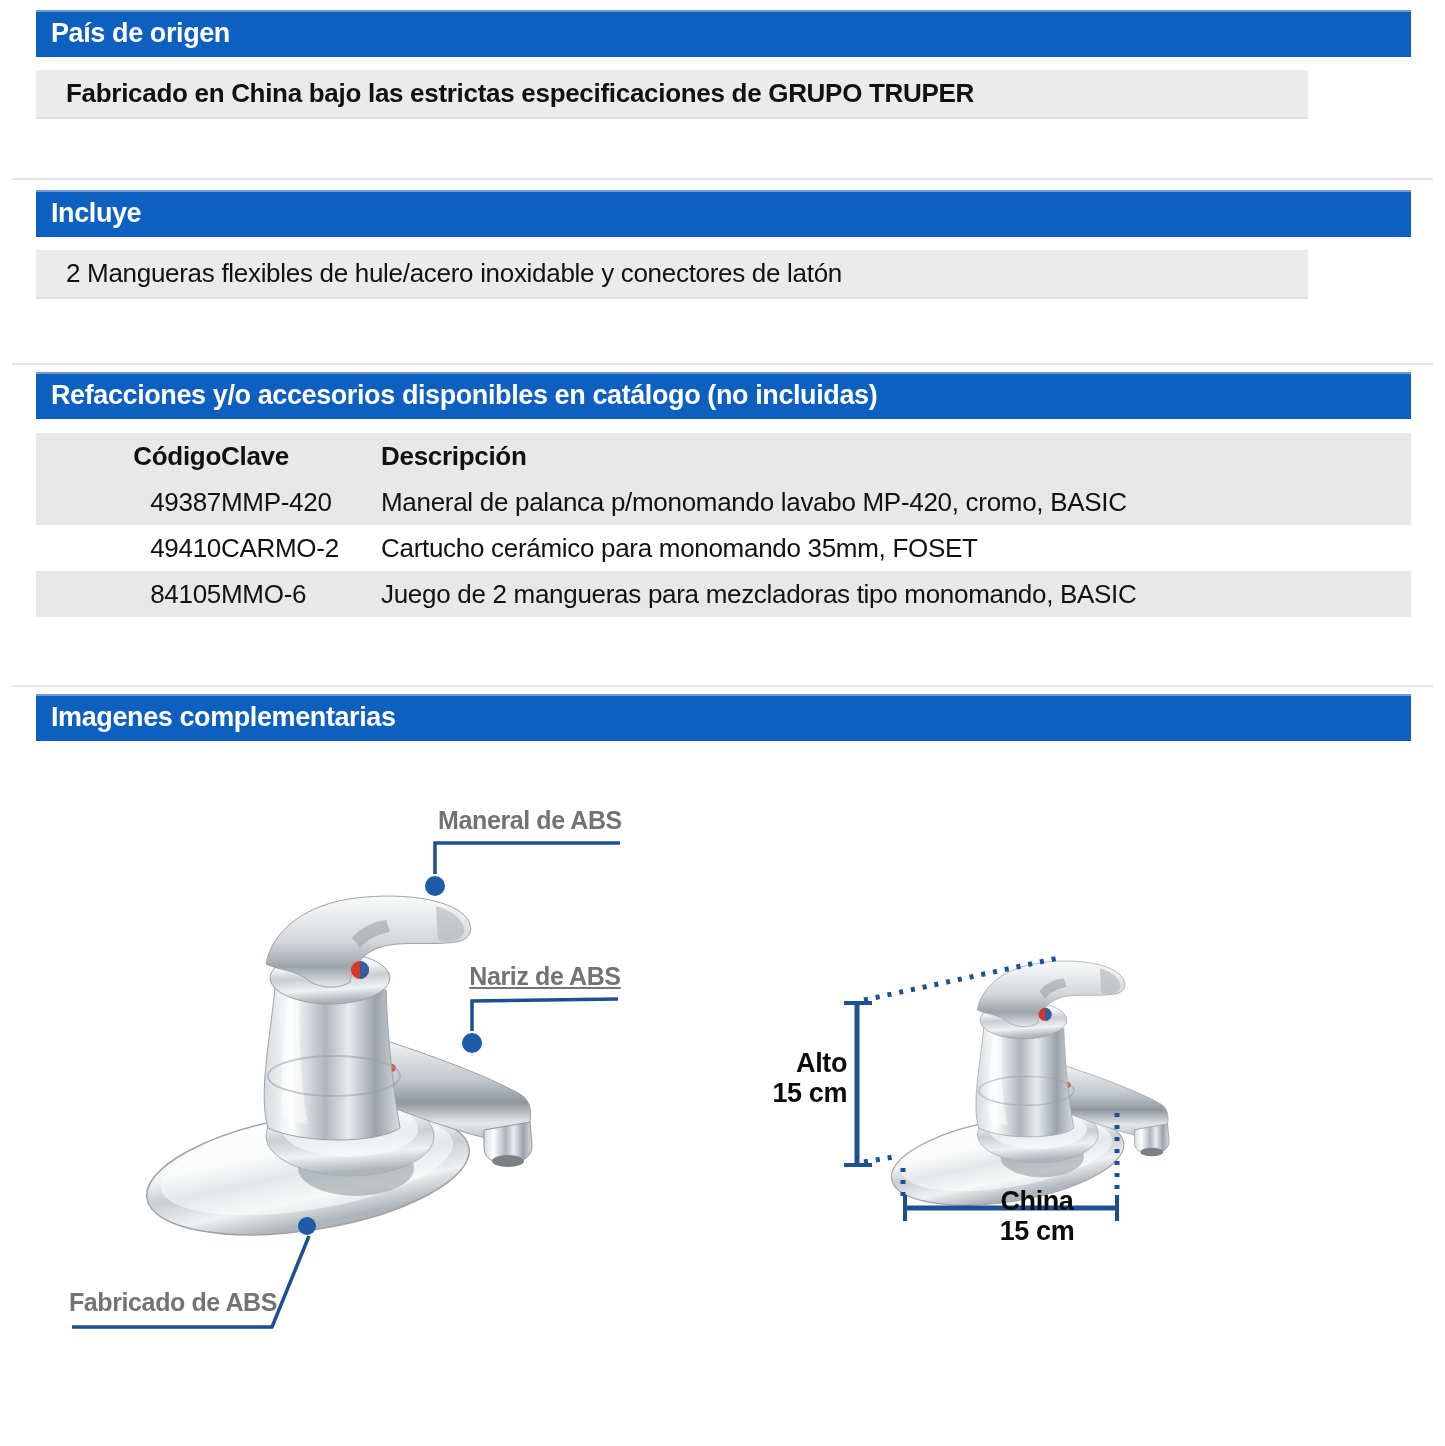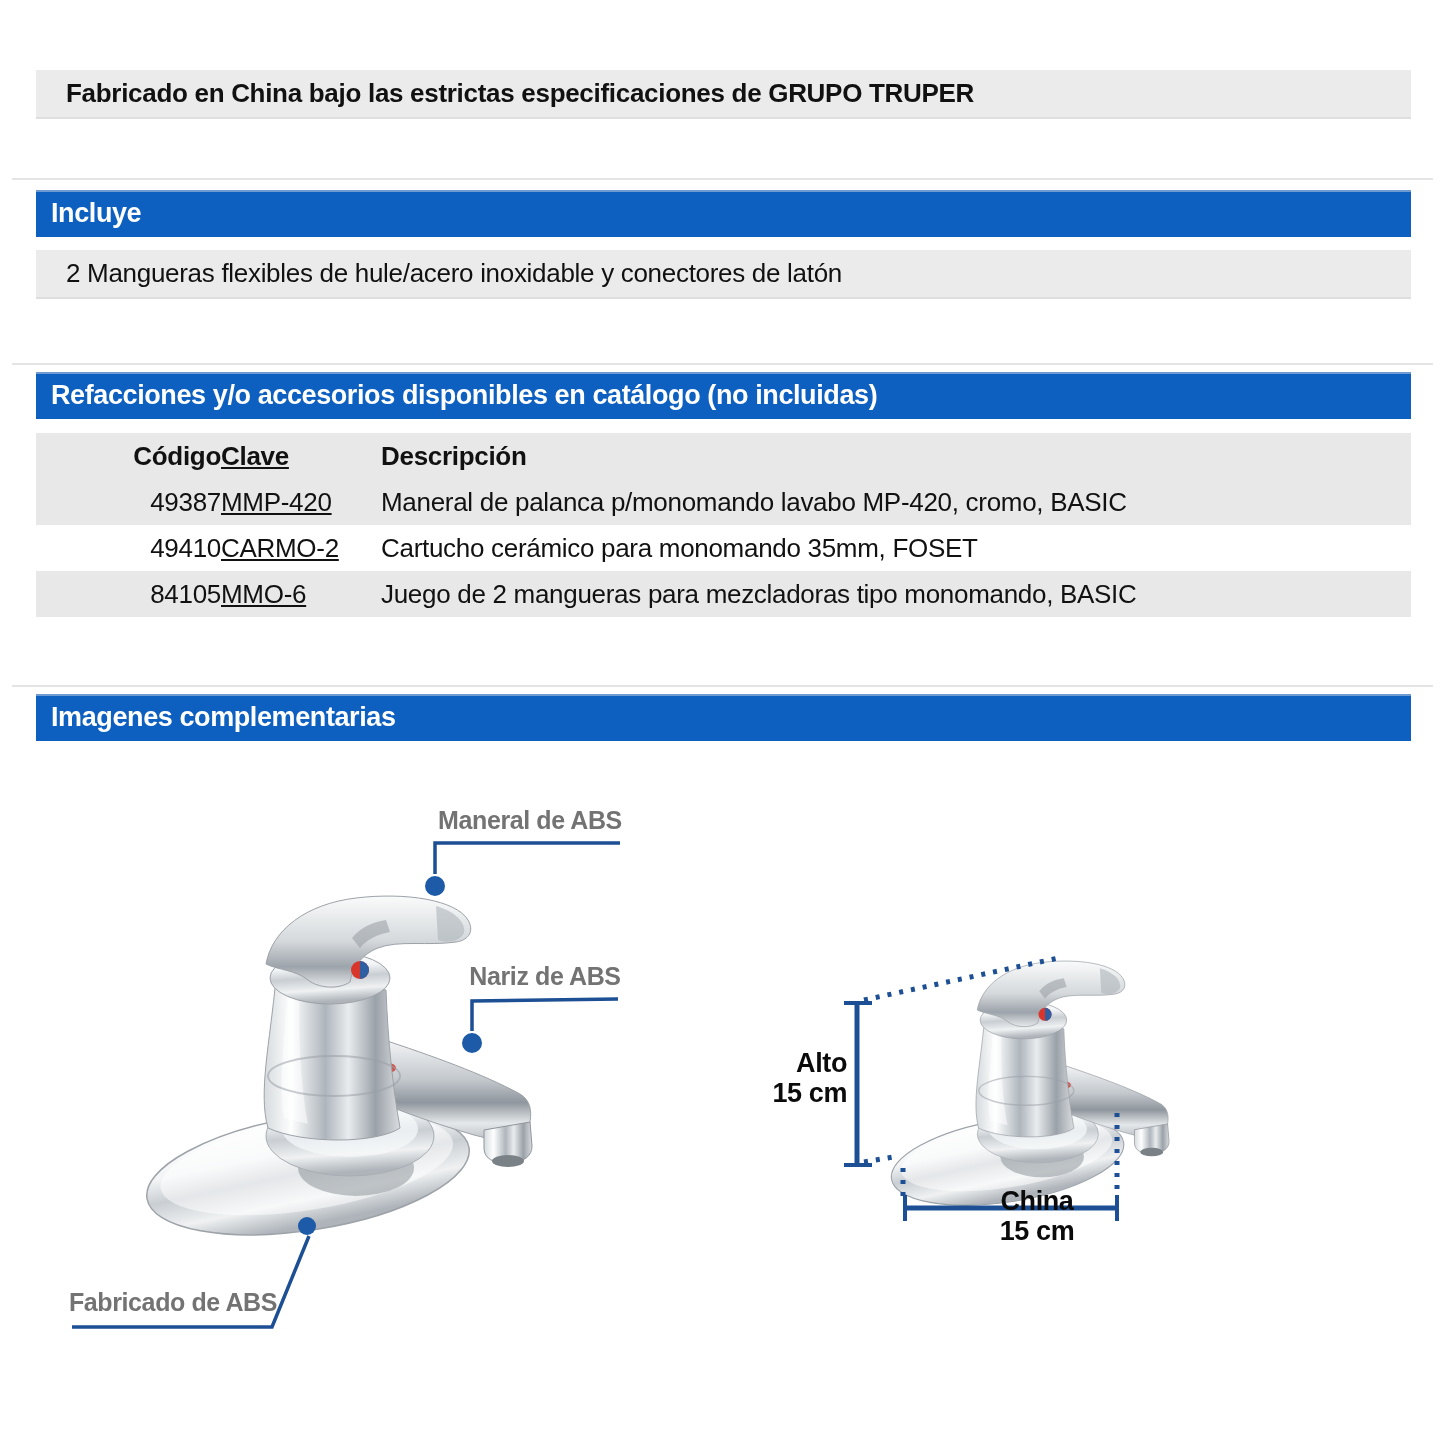--- a/index.html
+++ b/index.html
@@ -4,55 +4,58 @@
 <style>
   html,body{margin:0;padding:0;background:#ffffff;}
   body{font-family:"Liberation Sans",sans-serif;color:#111;}
   .page{position:relative;width:1445px;height:1446px;background:#fff;overflow:hidden;}
 
   
   .bar{position:absolute;left:36px;width:1375px;height:47px;background:#0D5FC0;
        border-top:2px solid #6E9BD2;box-sizing:border-box;color:#fff;
        font-size:27px;font-weight:bold;line-height:43px;padding-left:15px;letter-spacing:-0.4px;}
   
-  .graybox{position:absolute;left:36px;width:1375px;height:49px;background:#EBEBEB;
+  .graybox{position:absolute;left:36px;width:1272px;height:49px;background:#EBEBEB;
        border-bottom:2px solid #DEDEDE;box-sizing:border-box;font-size:26px;
        line-height:46px;padding-left:30px;letter-spacing:-0.3px;}
   .bold{font-weight:bold;}
   .sep{position:absolute;left:12px;width:1421px;height:2px;background:#E4E4E4;}
 
   
   .ptable{position:absolute;left:36px;top:433px;width:1375px;}
   .trow{display:flex;height:46px;align-items:center;font-size:26px;letter-spacing:-0.3px;}
   .thead{font-weight:bold;}
   .c1{width:139px;padding-left:46px;text-align:right;}
-  .c2{width:160px;text-decoration:underline;}
+  .c2{width:160px;}
   .c3{flex:1;padding-right:16px;}
   .row-gray{background:#E8E8E8;}
   .row-white{background:#ffffff;}
 
   
   .callout{position:absolute;font-weight:bold;font-size:25px;letter-spacing:-0.4px;text-align:center;color:#737373;}
   .dim{position:absolute;font-weight:bold;font-size:27px;line-height:30px;letter-spacing:-0.4px;color:#0b0b0b;}
   #alto-label{left:695px;top:1048px;width:152px;text-align:right;}
   #largo-label{left:952px;top:1186px;width:170px;text-align:center;}
   #maneral-label{left:415px;top:806px;width:230px;}
-  #nariz-label{left:430px;top:962px;width:230px;}
+  #nariz-label{left:430px;top:962px;width:230px;text-decoration:underline;}
   #cubierta-label{left:58px;top:1288px;width:230px;}
 
   .annot{position:absolute;left:0;top:740px;width:1445px;height:706px;}
   #faucet-left{position:absolute;left:138px;top:878px;width:430px;height:380px;}
   #faucet-right{position:absolute;left:885px;top:948px;width:310px;height:274px;}
   .hiddefs{position:absolute;width:0;height:0;overflow:hidden;}
 </style>
 </head>
 <body>
 
 <div class="page">
 
+  <div class="bar" style="top:10px">
+    <span>País de origen</span>
+  </div>
   <div class="graybox bold" style="top:70px">
     <span>Fabricado en China bajo las estrictas especificaciones de GRUPO TRUPER</span>
   </div>
 
   <div class="sep" style="top:178px"></div>
 
   <div class="bar" style="top:190px">
     <span>Incluye</span>
   </div>
   <div class="graybox" style="top:250px">

